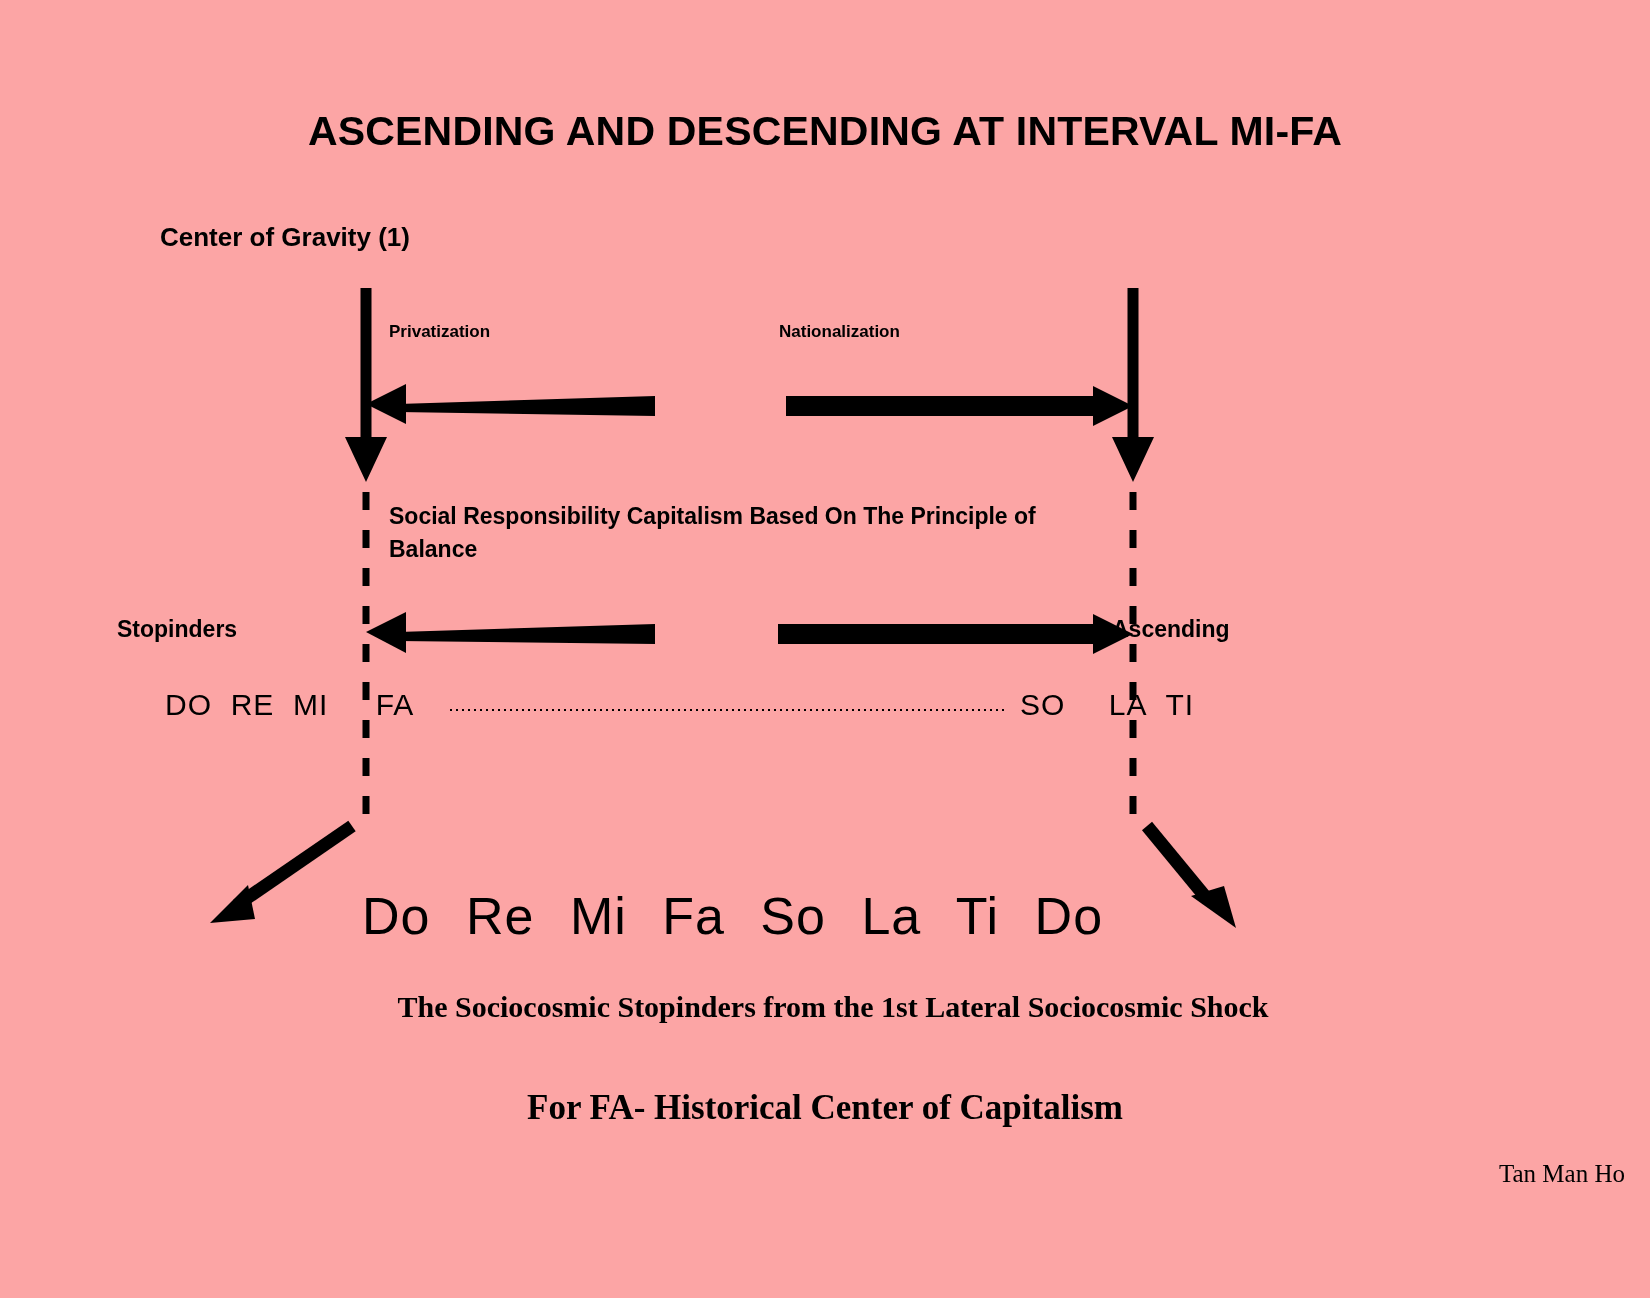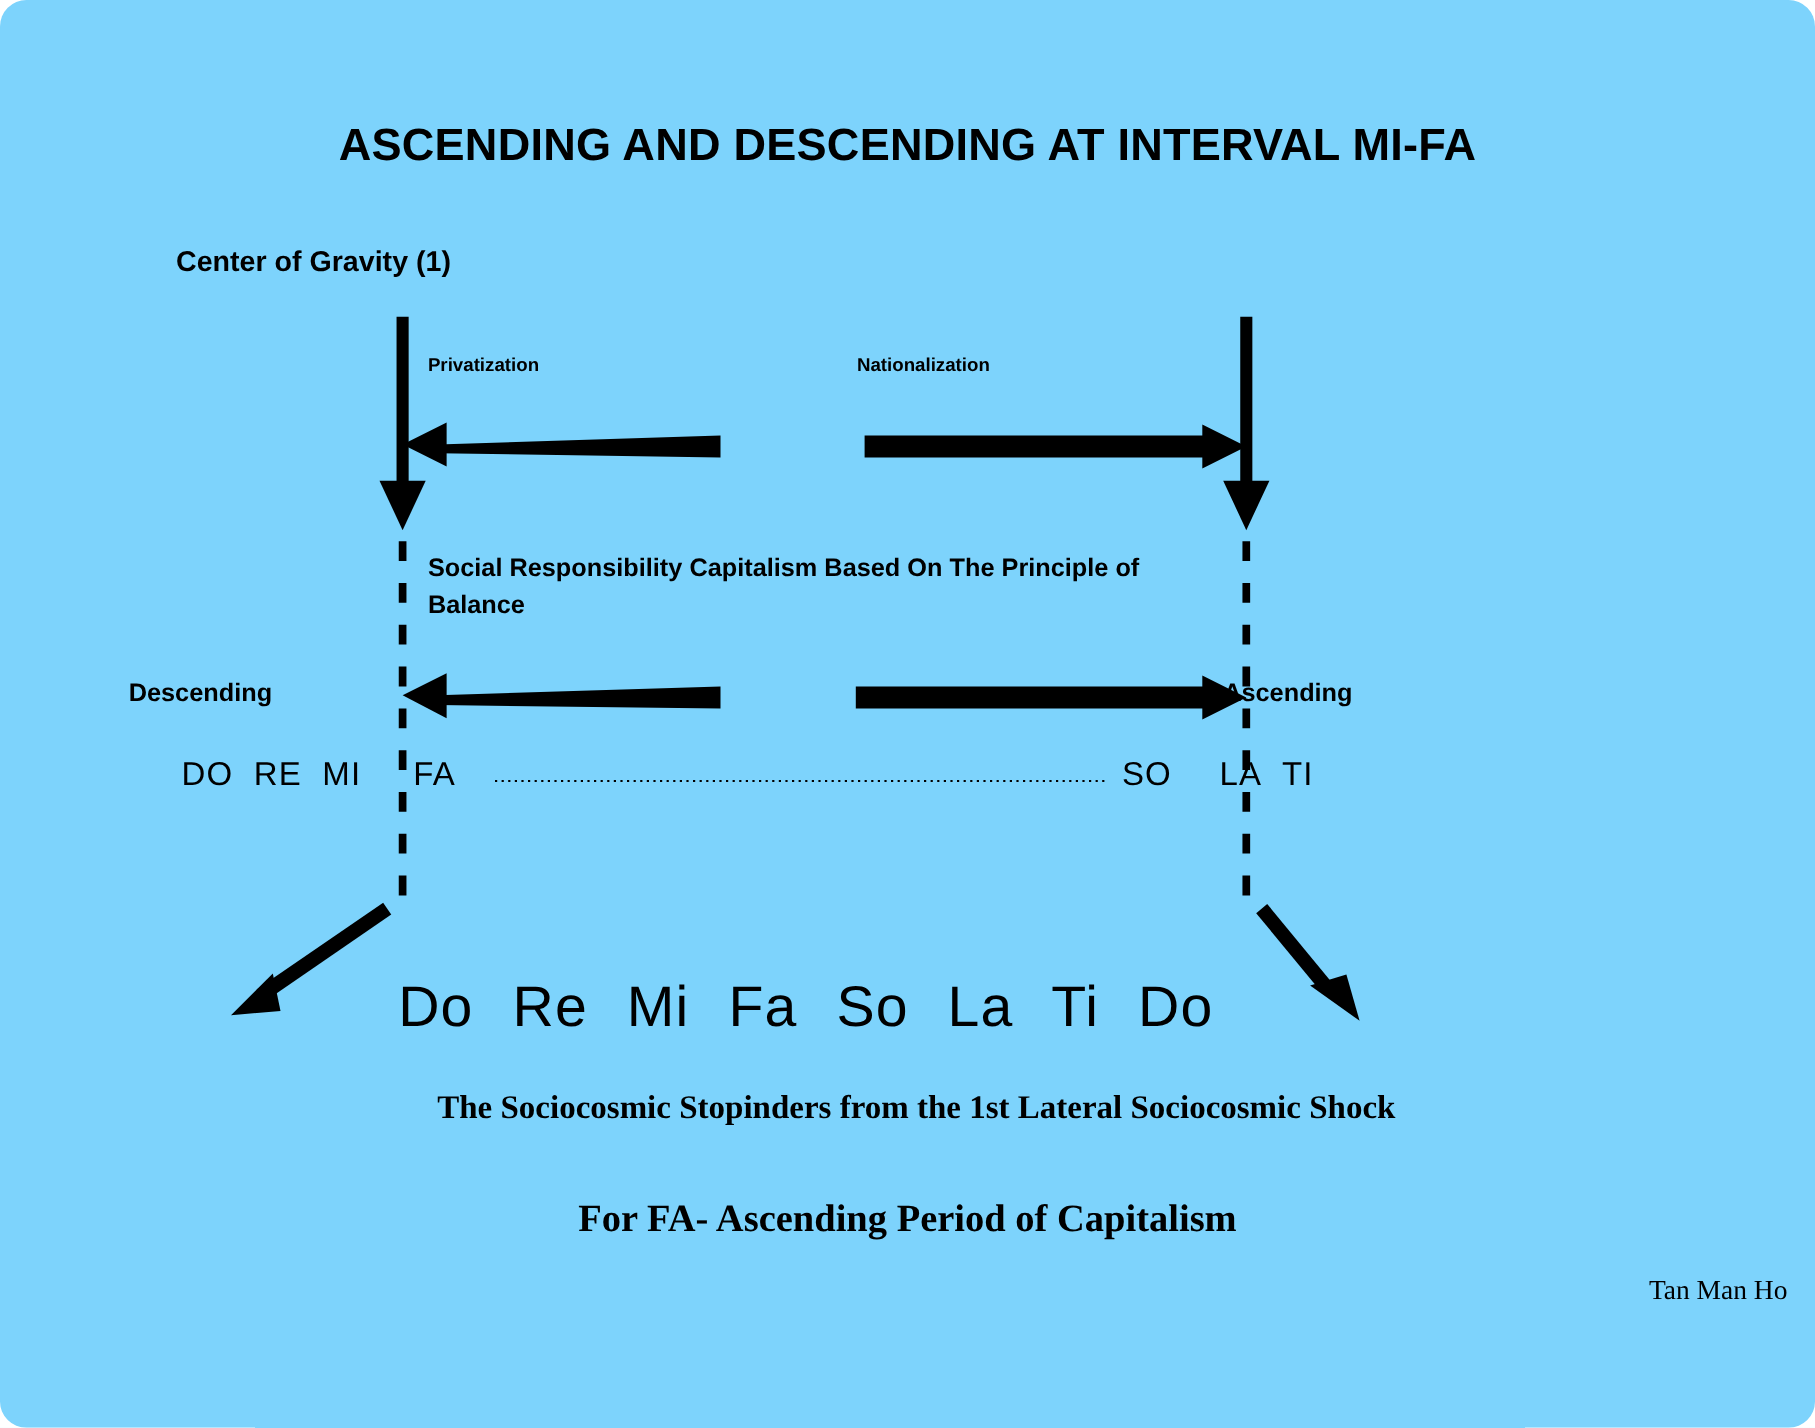--- a/index.html
+++ b/index.html
@@ -9,23 +9,22 @@
     background: #ffffff;
   }
   body {
     font-family: "Liberation Sans", sans-serif;
     color: #000000;
   }
   #page {
     position: relative;
     width: 1650px;
     height: 1298px;
-    background: #7dd3fc;
+    background: #fca5a5;
     overflow: hidden;
-    border-radius: 24px;
   }
   .abs { position: absolute; }
 
   
   .title {
     left: 0; right: 0; top: 108px;
     text-align: center;
     font-size: 41px;
     font-weight: bold;
     letter-spacing: 0.2px;
@@ -169,21 +168,21 @@
 
   <div class="abs title">ASCENDING AND DESCENDING AT INTERVAL MI-FA</div>
 
   <div class="abs cog cog1">Center of Gravity (1)</div>
 
   <div class="abs flow-label lbl-priv">Privatization</div>
   <div class="abs flow-label lbl-nat">Nationalization</div>
 
   <div class="abs src-text">Social Responsibility Capitalism Based On The Principle of Balance</div>
 
-  <div class="abs side-label lbl-desc">Descending</div>
+  <div class="abs side-label lbl-desc">Stopinders</div>
   <div class="abs side-label lbl-asc">Ascending</div>
 
   <div class="abs note-caps notes-left">
     <span>DO</span>&nbsp;
     <span>RE</span>&nbsp;
     <span>MI</span>
     <span style="display:inline-block;width:38px"></span><span>FA</span>
   </div>
 
   <div class="abs note-caps notes-right">
@@ -197,17 +196,17 @@
     <span>Re</span>
     <span>Mi</span>
     <span>Fa</span>
     <span>So</span>
     <span>La</span>
     <span>Ti</span>
     <span>Do</span>
   </div>
 
   <div class="abs caption caption-1">The Sociocosmic Stopinders from the 1st Lateral Sociocosmic Shock</div>
-  <div class="abs caption caption-2">For FA- Ascending Period of Capitalism</div>
+  <div class="abs caption caption-2">For FA- Historical Center of Capitalism</div>
 
   <div class="abs signature">Tan Man Ho</div>
 
 </div>
 
 </body></html>

